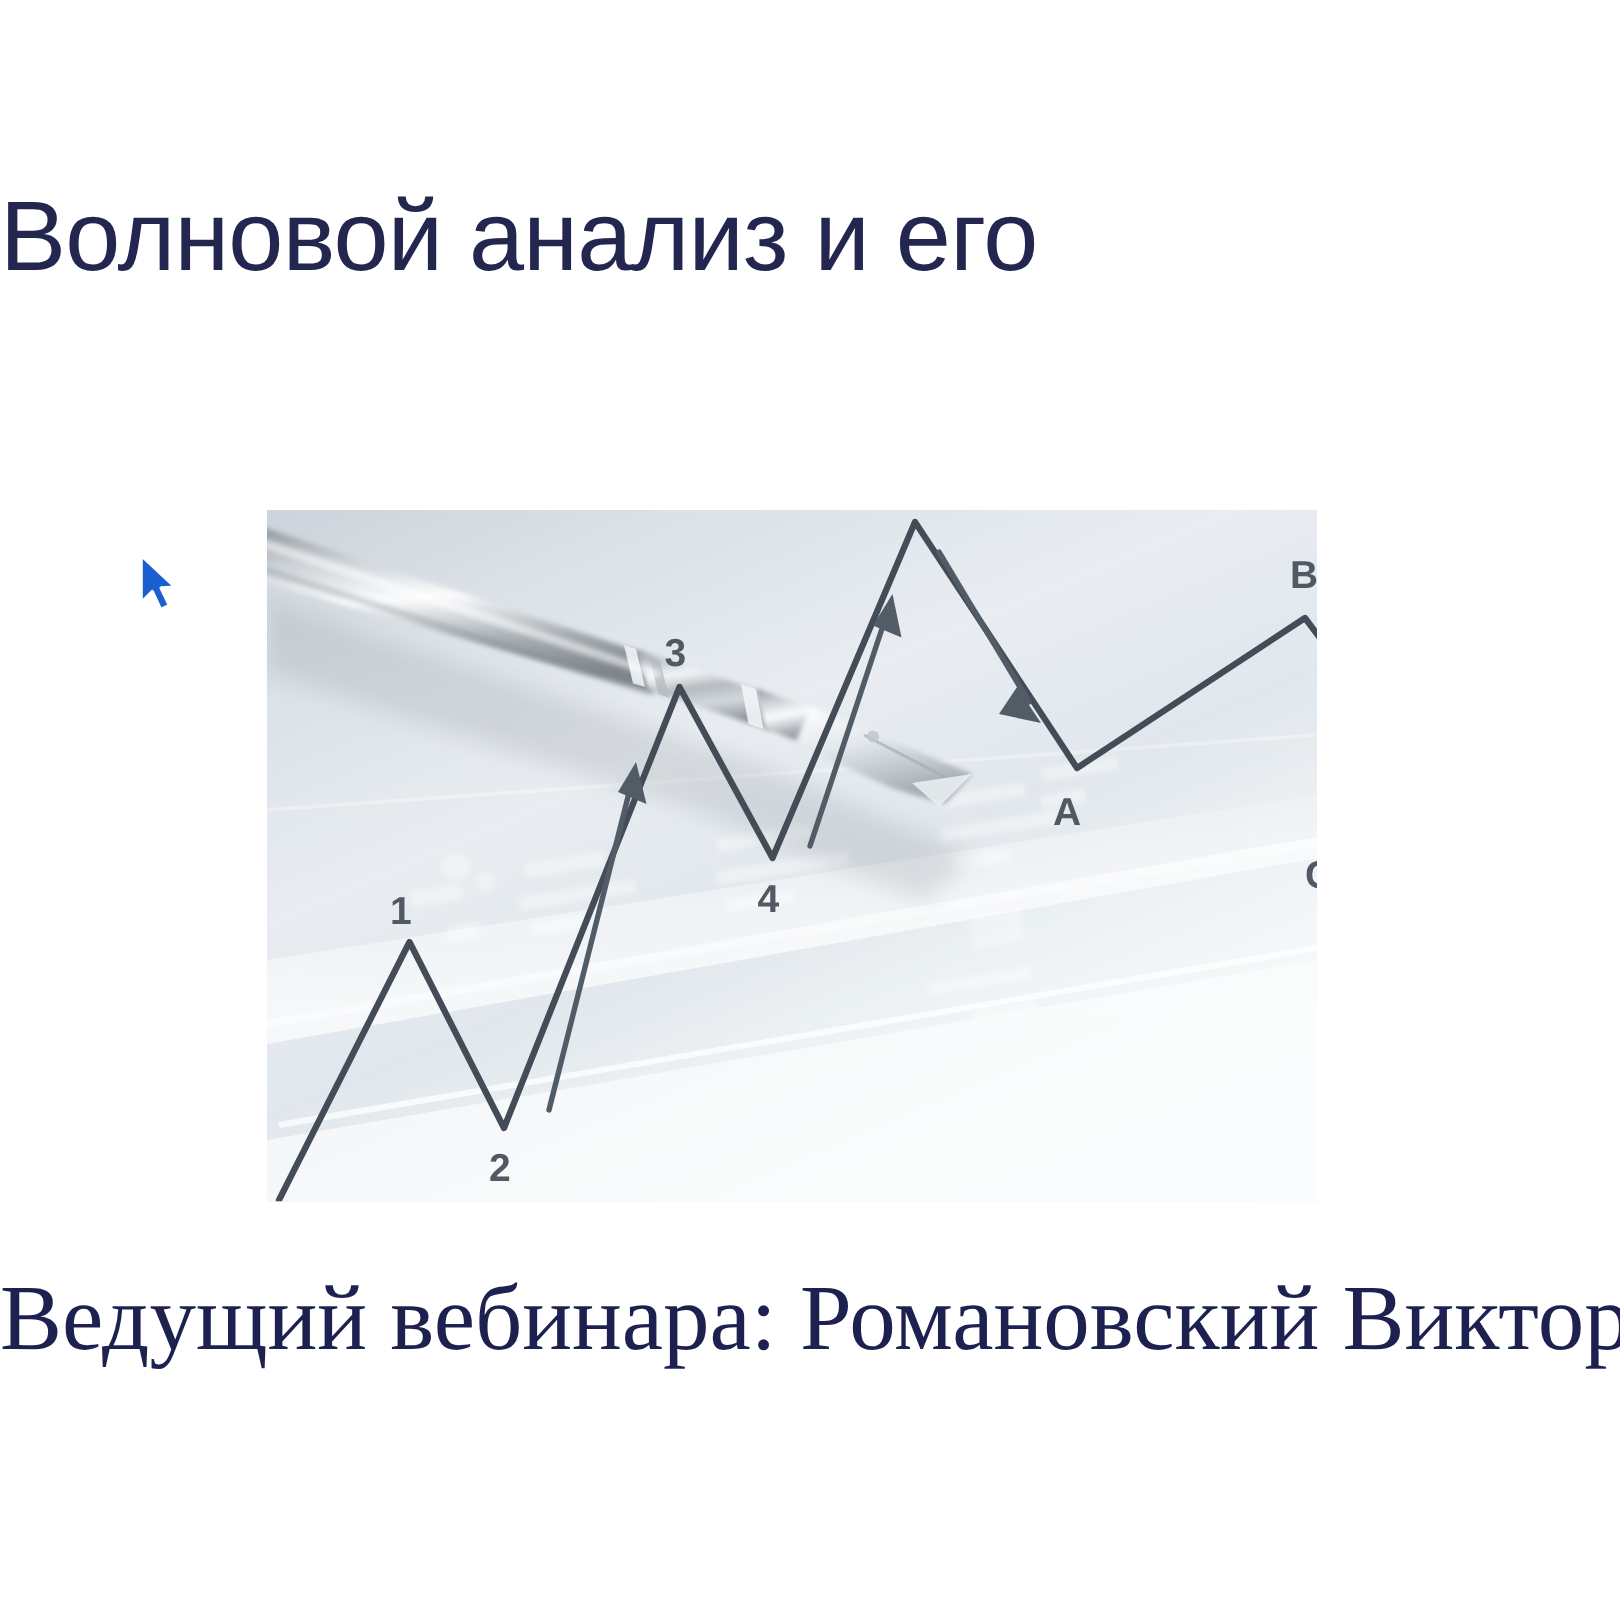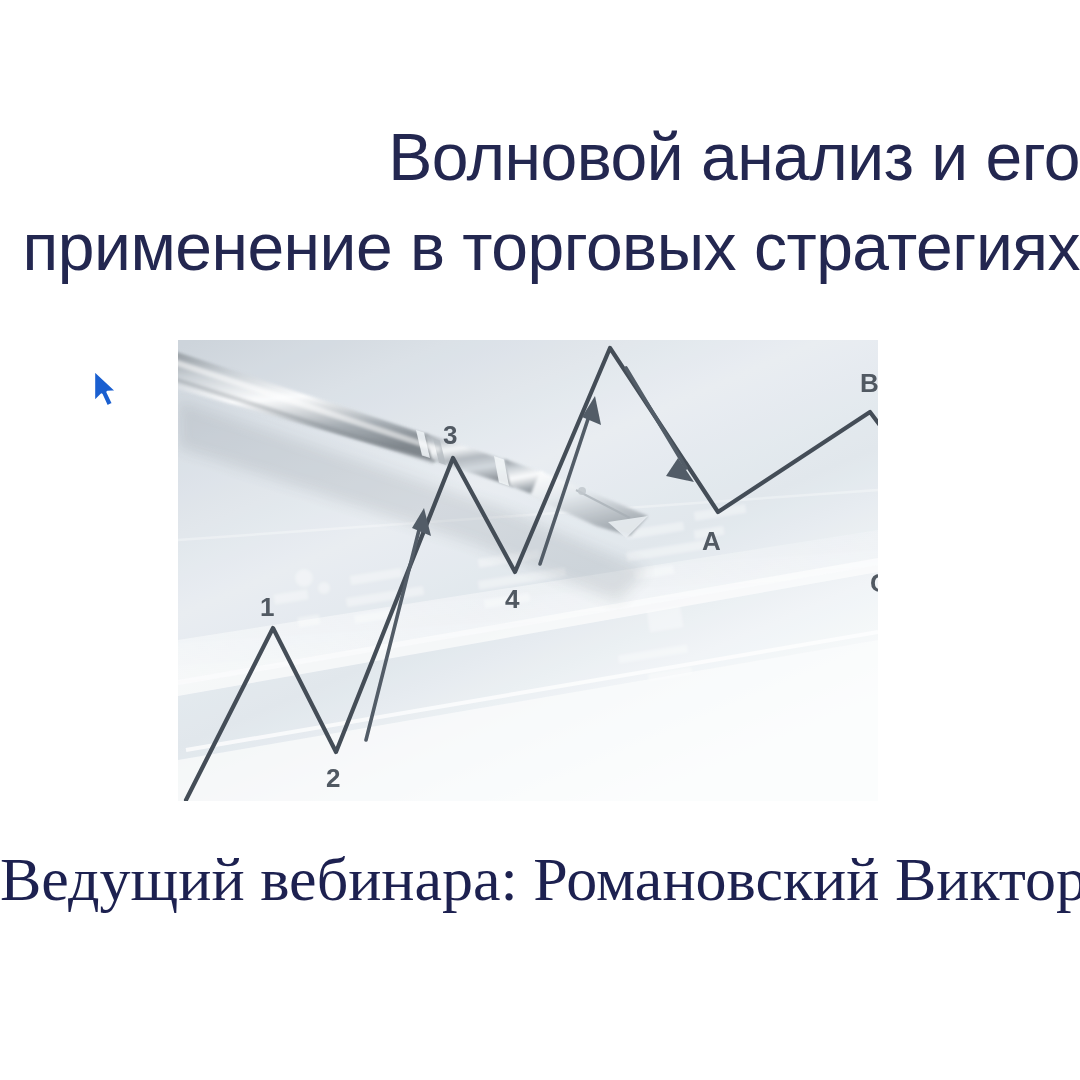--- a/index.html
+++ b/index.html
@@ -21,21 +21,21 @@
     background: #ffffff;
     overflow: hidden;
   }
 
   
   .title-block {
     position: absolute;
     top: 112px;
     left: 0;
     width: 1080px;
-    text-align: right;
+    text-align: left;
   }
   .title-line {
     color: #232750;
     font-family: "Liberation Sans", sans-serif;
     font-weight: 400;
     font-size: 66px;
     line-height: 90px;
     letter-spacing: -0.5px;
     white-space: nowrap;
   }
@@ -82,21 +82,20 @@
     white-space: nowrap;
   }
 </style>
 </head>
 <body>
 
 <div class="slide">
 
   <div class="title-block">
     <div class="title-line title-line-1">Волновой анализ и его</div>
-    <div class="title-line title-line-2">применение в торговых стратегиях</div>
   </div>
 
   <div class="cursor">
     <svg width="34" height="48" viewBox="0 0 34 48" xmlns="http://www.w3.org/2000/svg">
       <path d="M6 4 L6 36 L13.5 28.5 L19 40.5 L25 37.5 L19.5 26 L29 25.5 Z" fill="#1a5fd0" stroke="#ffffff" stroke-width="2.4" stroke-linejoin="round"></path>
     </svg>
   </div>
 
   <div class="picture">
     <svg width="700" height="461" viewBox="0 0 700 461" xmlns="http://www.w3.org/2000/svg">

